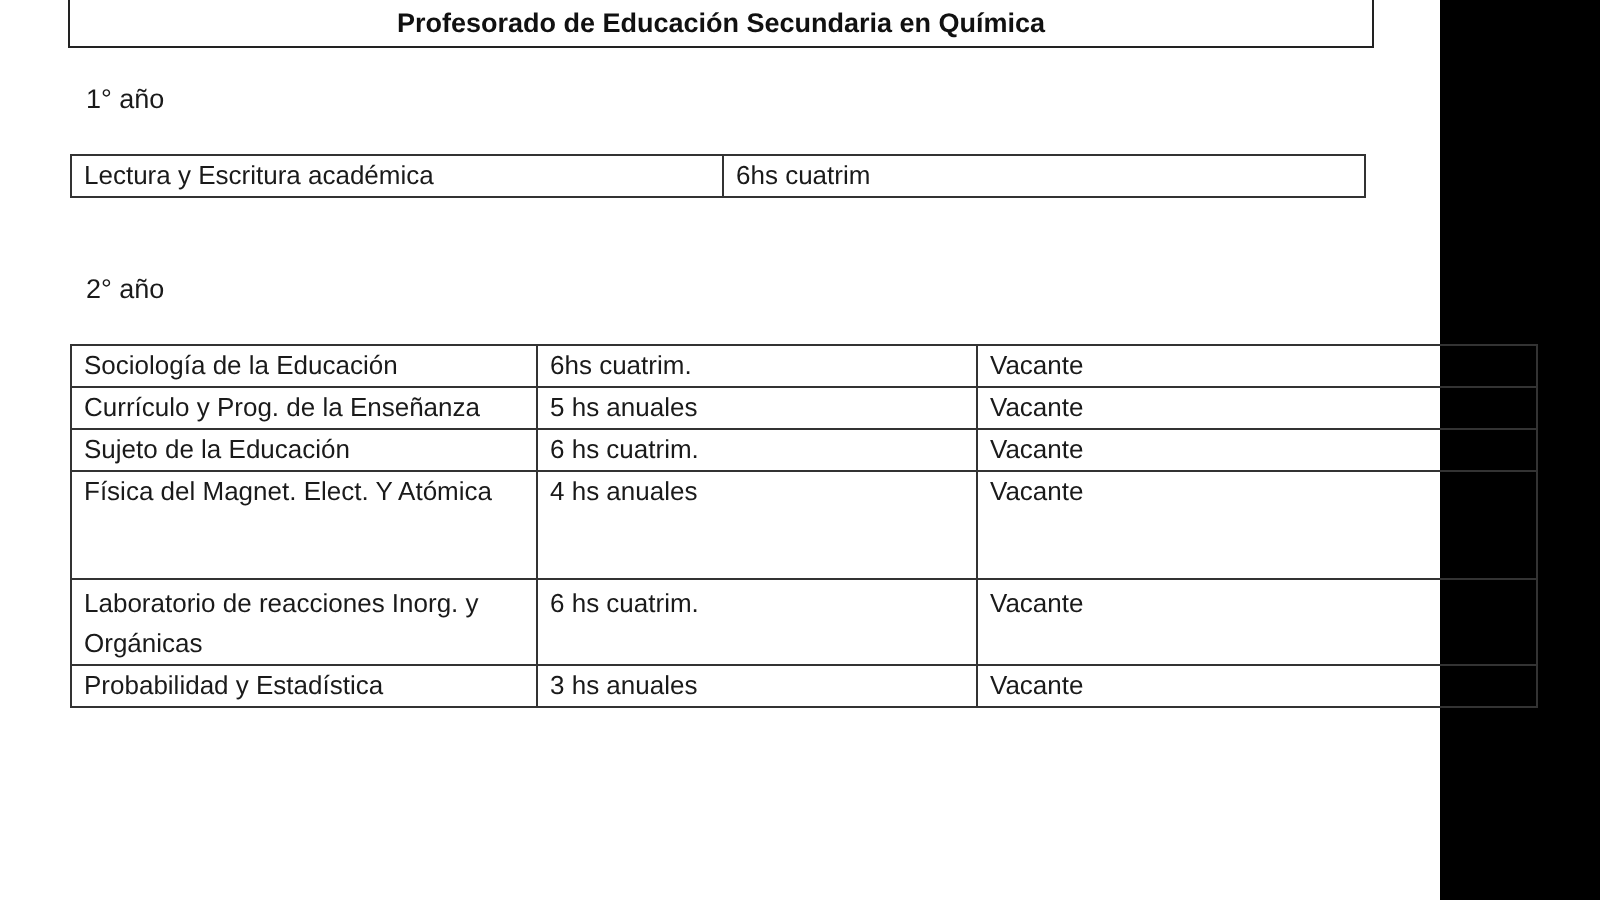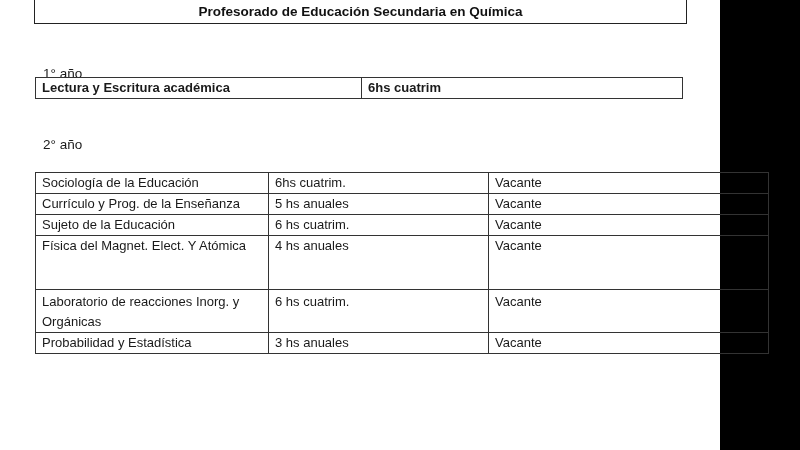--- a/index.html
+++ b/index.html
@@ -61,25 +61,25 @@
       text-align: left;
     }
   </style>
 </head>
 <body>
 
 <div class="page">
 
   <div class="title-box">Profesorado de Educación Secundaria en Química</div>
 
-  <div class="year-label" style="top:42px;margin-top:24px;">1° año</div>
+  <div class="year-label" style="top:42px;">1° año</div>
 
   <table class="grid" style="left:35px; top:77px; width:648px;">
     <tbody>
-        <tr style="height:21px;font-weight:bold;">
+        <tr style="height:21px;">
       <td style="width:326px;">Lectura y Escritura académica</td>
       <td>6hs cuatrim</td>
     </tr>
   </tbody>
     </table>
 
   <div class="year-label" style="top:137px;text-align:right;">2° año</div>
 
   <table class="grid" style="left:35px; top:172px; width:734px;">
     <tbody>

